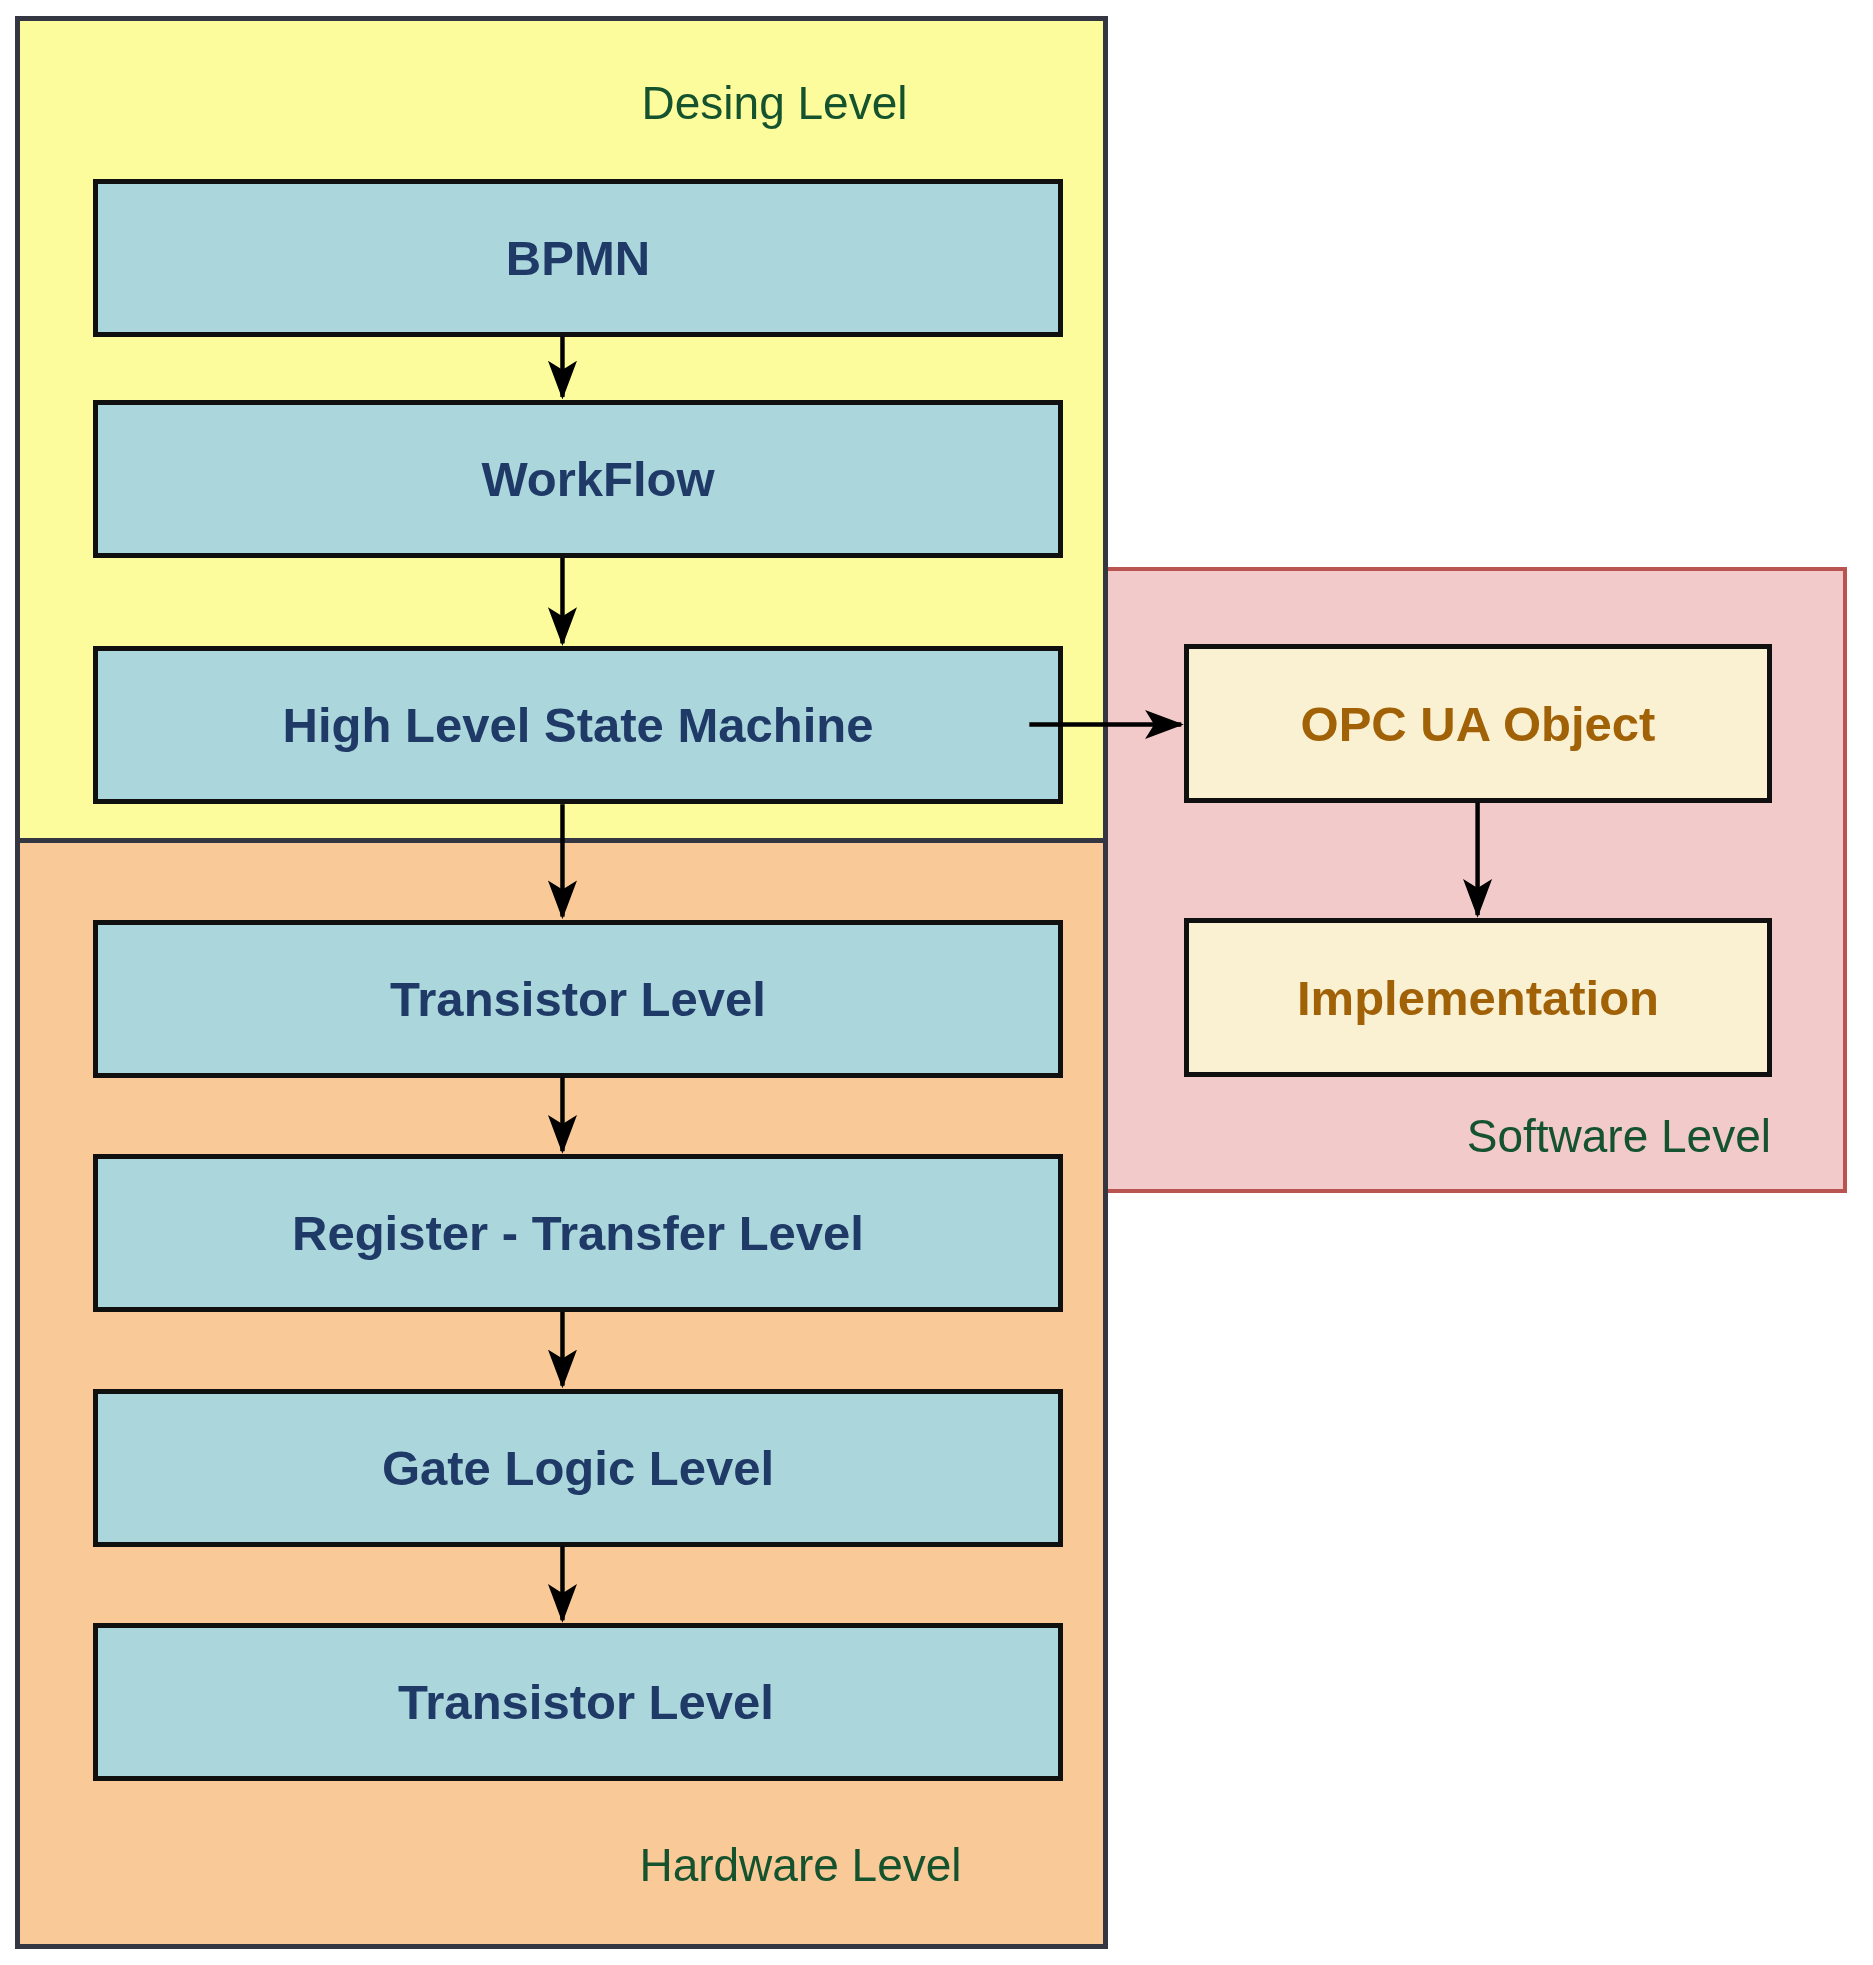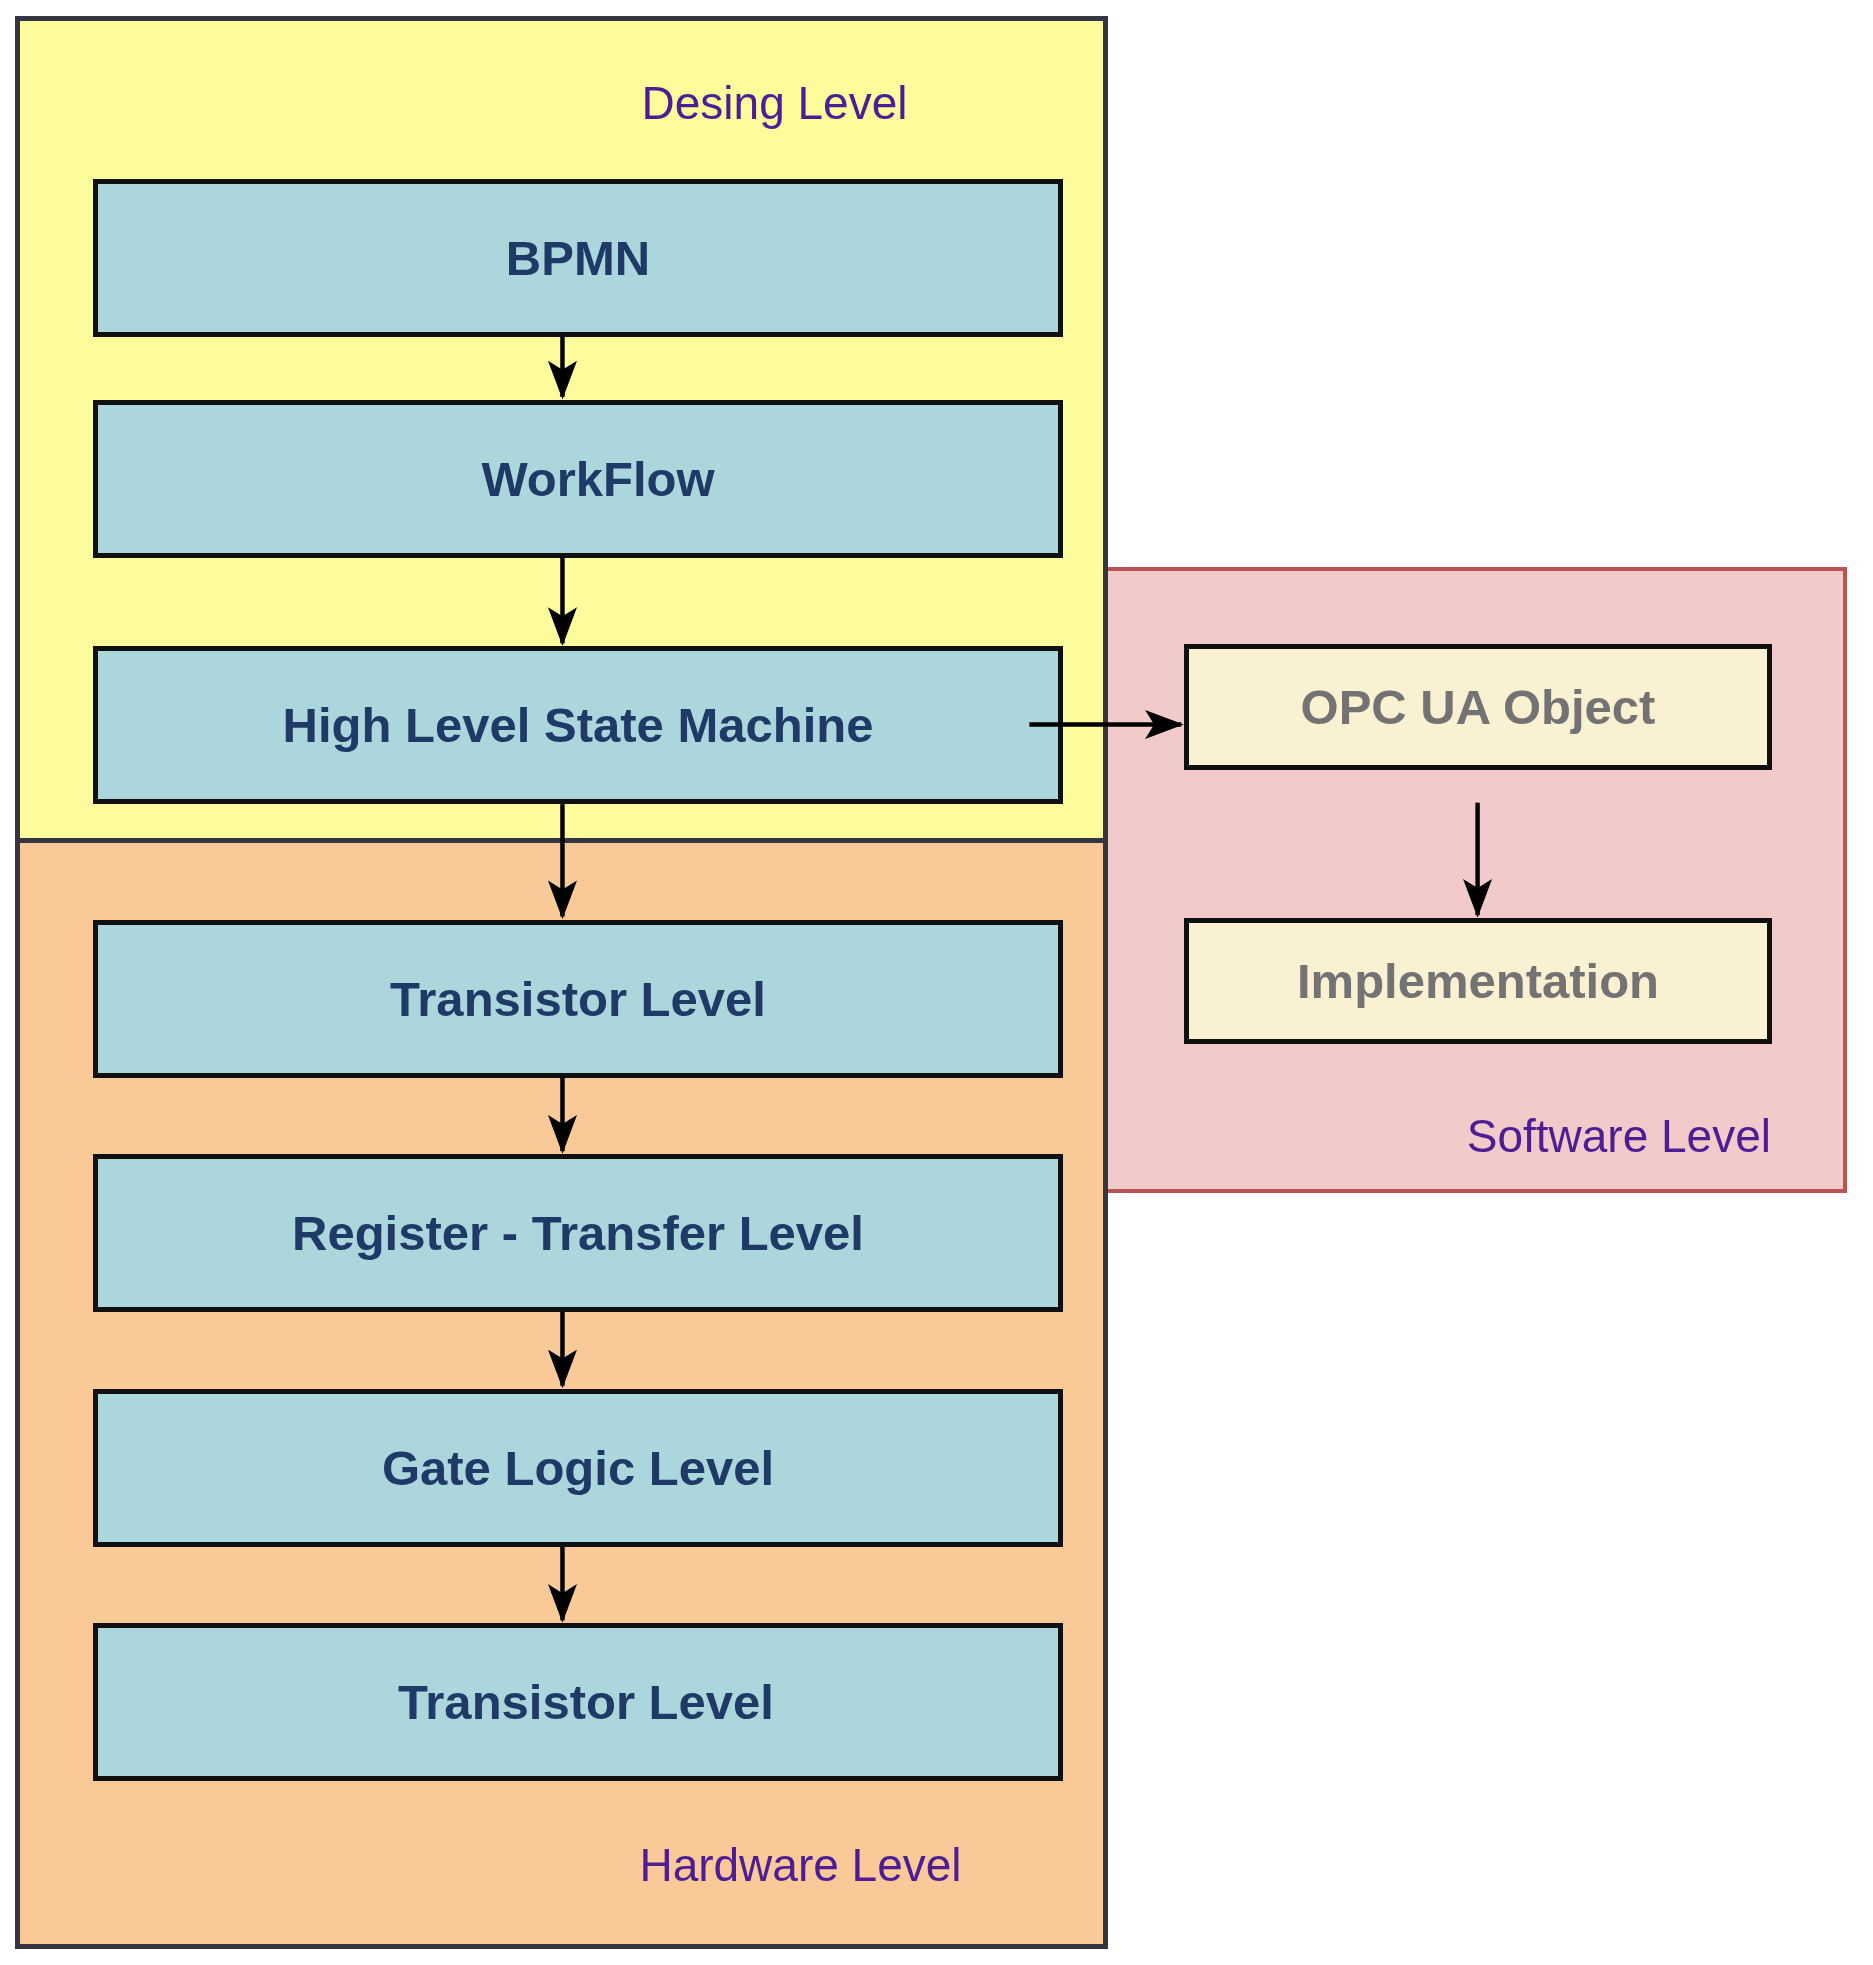--- a/index.html
+++ b/index.html
@@ -36,21 +36,21 @@
   .region-software {
     left: 1104px; top: 567px;
     width: 743px; height: 626px;
     background: var(--software-fill, #F2CACA);
     border: 4.5px solid var(--software-border, #BA5450);
     z-index: 1;
   }
   .region-label {
     position: absolute;
     font-size: 46px;
-    color: #4c1d95;
+    color: #14532d;
     line-height: 52px;
     z-index: 3;
     white-space: nowrap;
   }
   .label-design   { left: 551px;  top: 77px;  width: 447px; text-align: center; }
   .label-hardware { left: 577px;  top: 1839px; width: 447px; text-align: center; }
   .label-software { left: 1324px; top: 1110px; width: 447px; text-align: right; }
 
   .node {
     position: absolute;
@@ -67,24 +67,24 @@
     height: 158px;
     background: var(--process-fill, #ABD7DC);
     border: 5.2px solid var(--node-border, #101010);
     color: var(--process-text, #1F3A67);
     font-weight: bold;
     font-size: 49px;
   }
   .node-software {
     left: 1184px;
     width: 588px;
-    height: 126px;
+    height: 159px;
     background: var(--software-node-fill, #FAF0D2);
     border: 5.2px solid var(--node-border, #101010);
-    color: #737373;
+    color: #a16207;
     font-weight: bold;
     font-size: 49px;
   }
   .n-bpmn        { top: 179px; }
   .n-workflow    { top: 400px; padding-left: 40px; }
   .n-hlsm        { top: 646px; }
   .n-transaction { top: 920px; }
   .n-register    { top: 1154px; }
   .n-gate        { top: 1389px; }
   .n-transistor  { top: 1623px; padding-left: 16px; }

